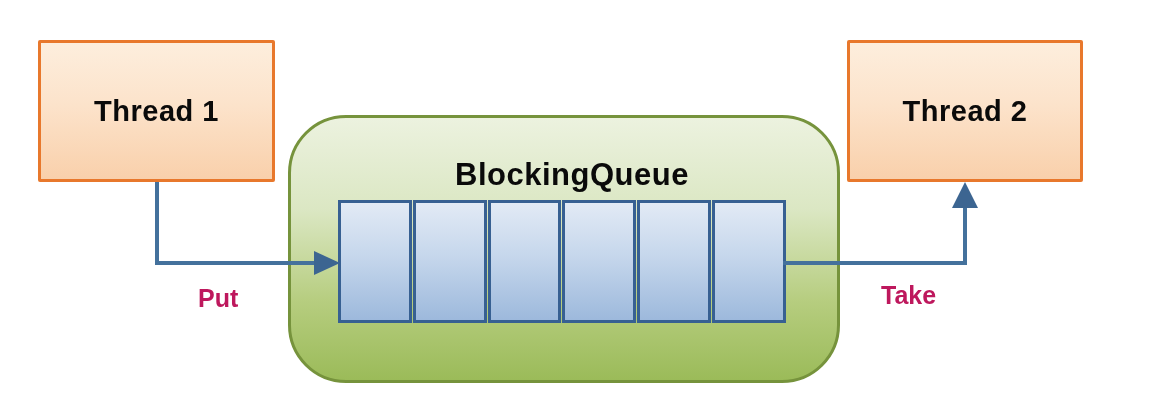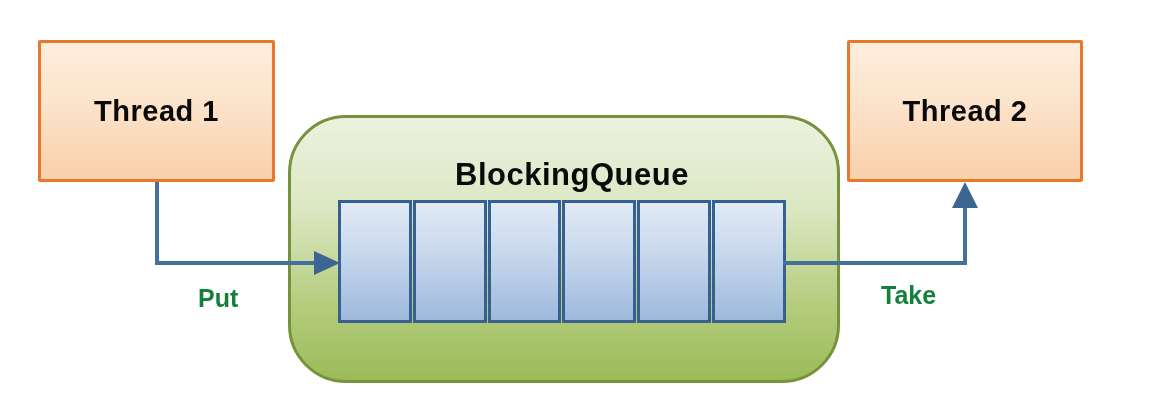--- a/index.html
+++ b/index.html
@@ -80,21 +80,21 @@
     left: 0;
     top: 0;
     width: 1149px;
     height: 418px;
     pointer-events: none;
   }
   .flow-label {
     position: absolute;
     font-size: 25px;
     font-weight: bold;
-    color: #15803d;
+    color: #be185d;
   }
   #put-label  { left: 198px; top: 284px; }
   #take-label { left: 881px; top: 281px; }
 
   .watermark {
     position: absolute;
     right: 12px;
     top: 384px;
     font-size: 18px;
     color: #d2d2d2;

